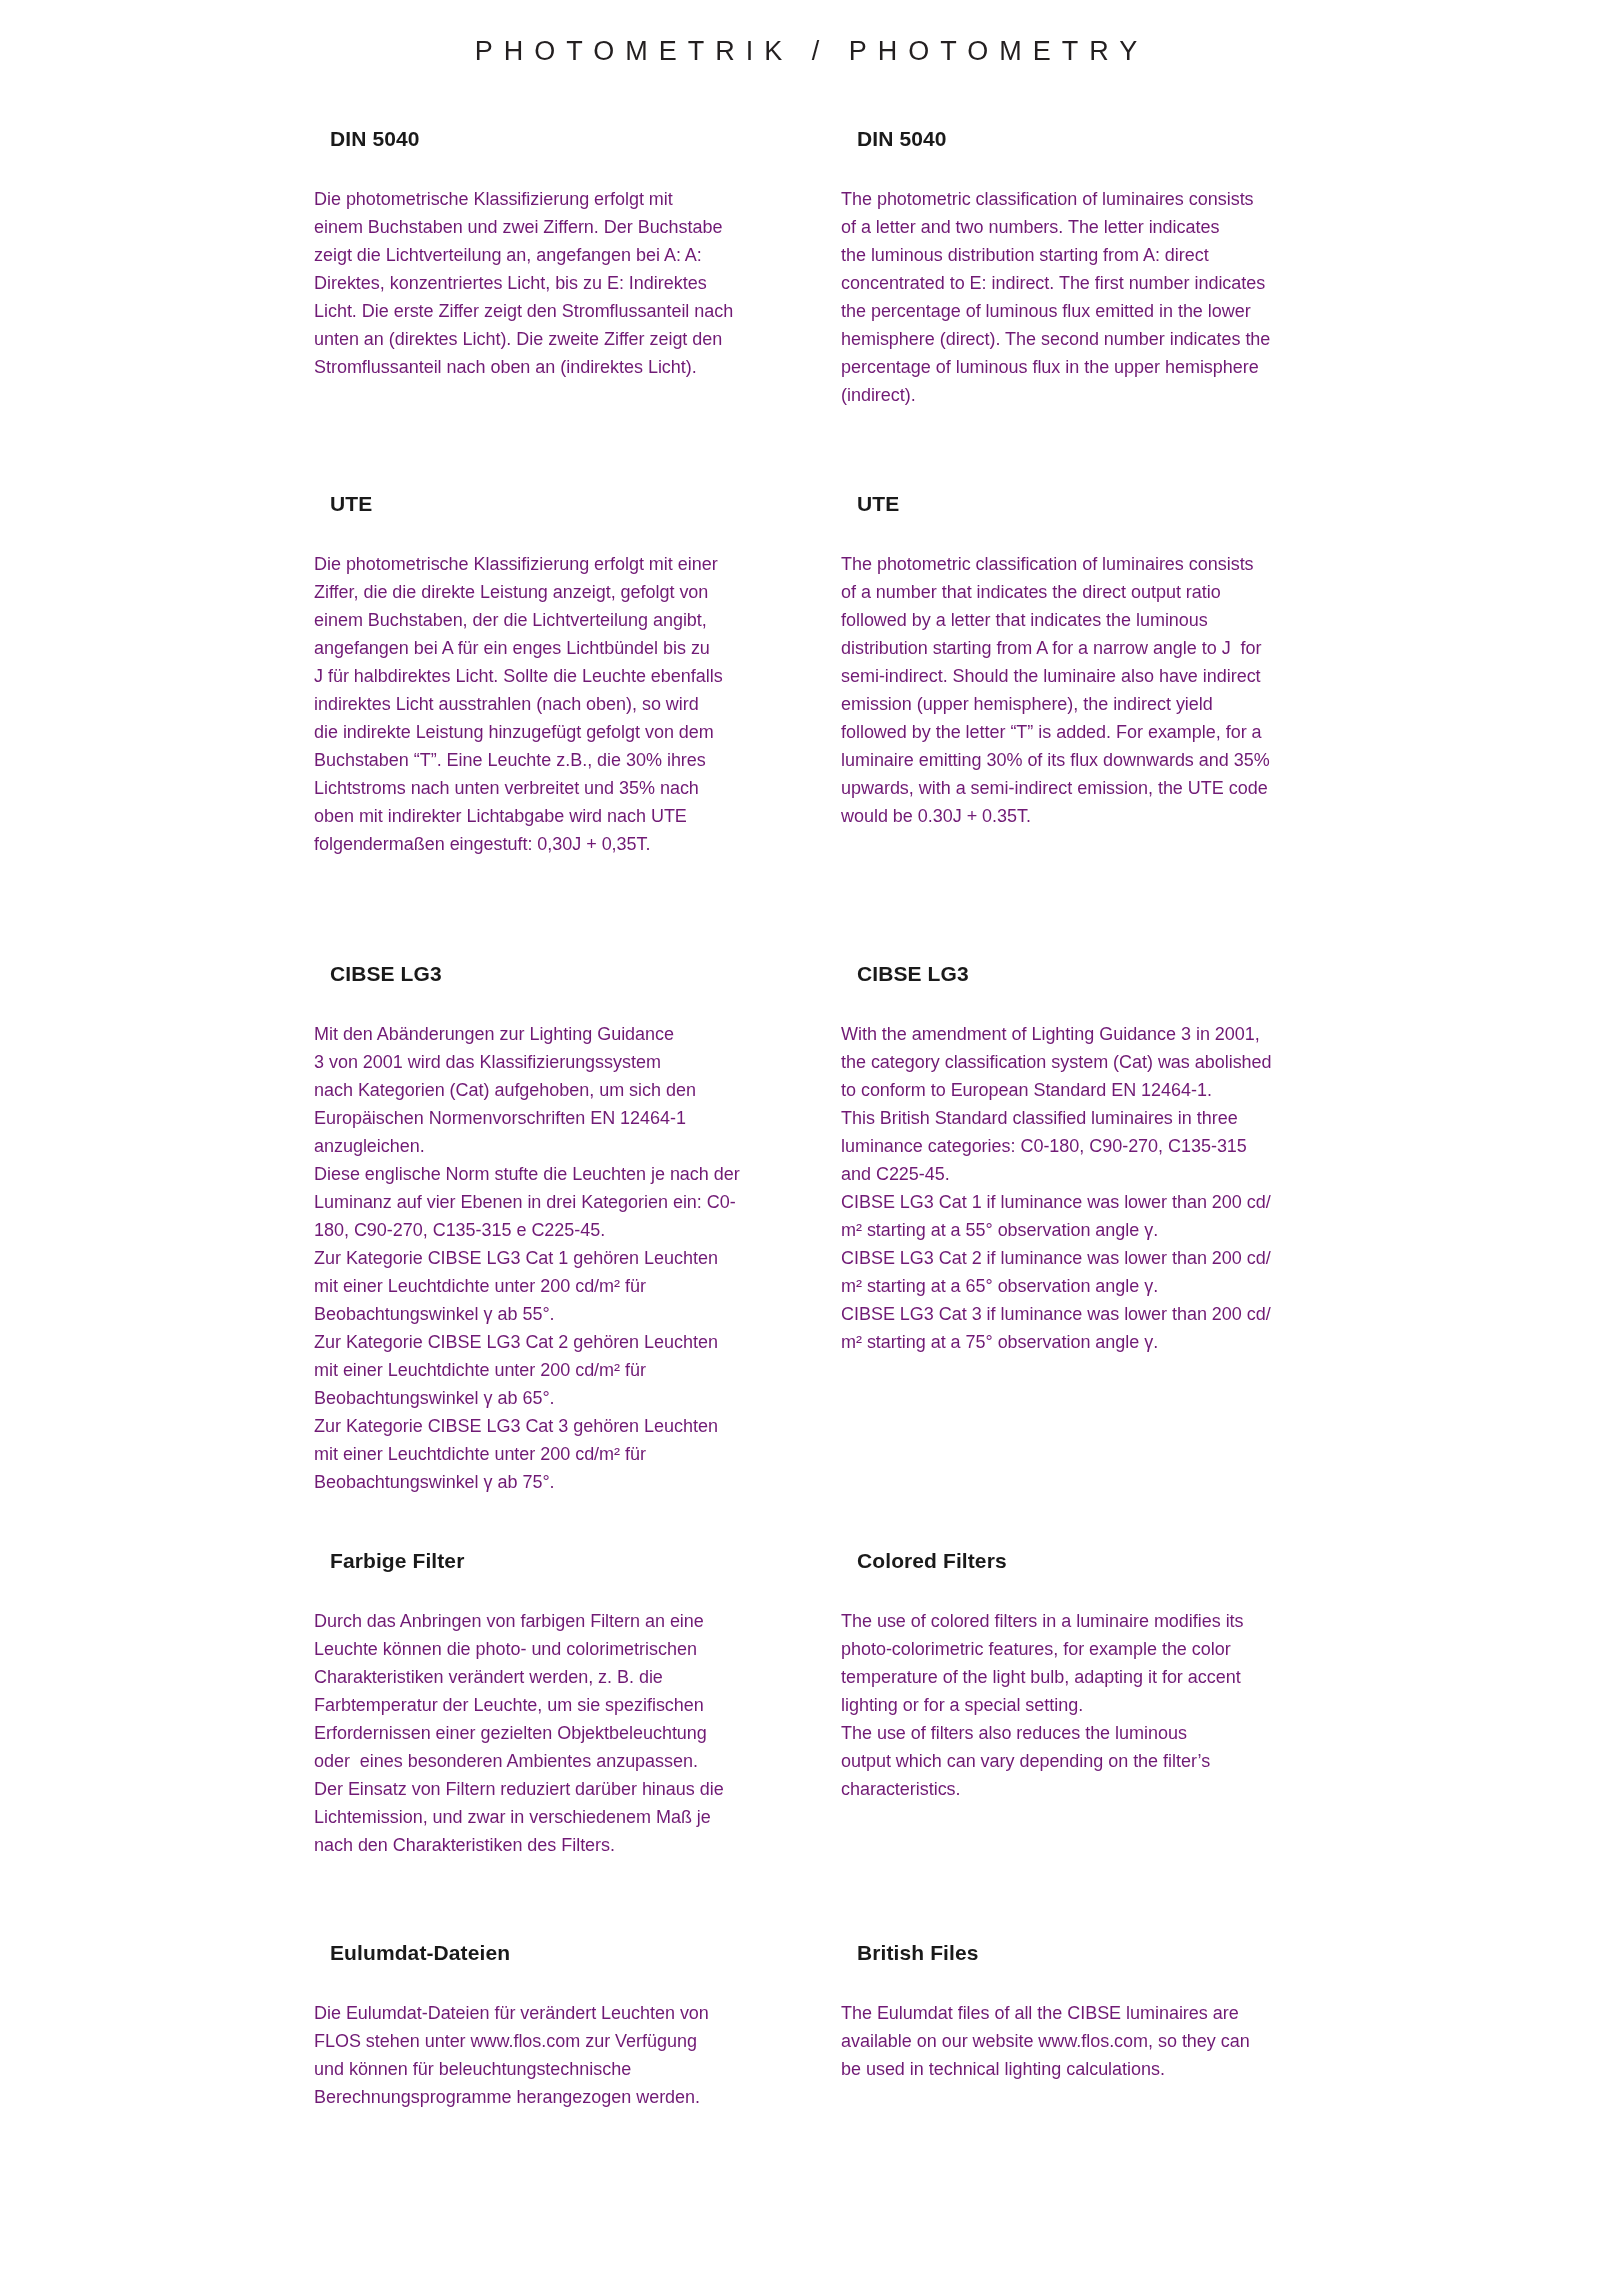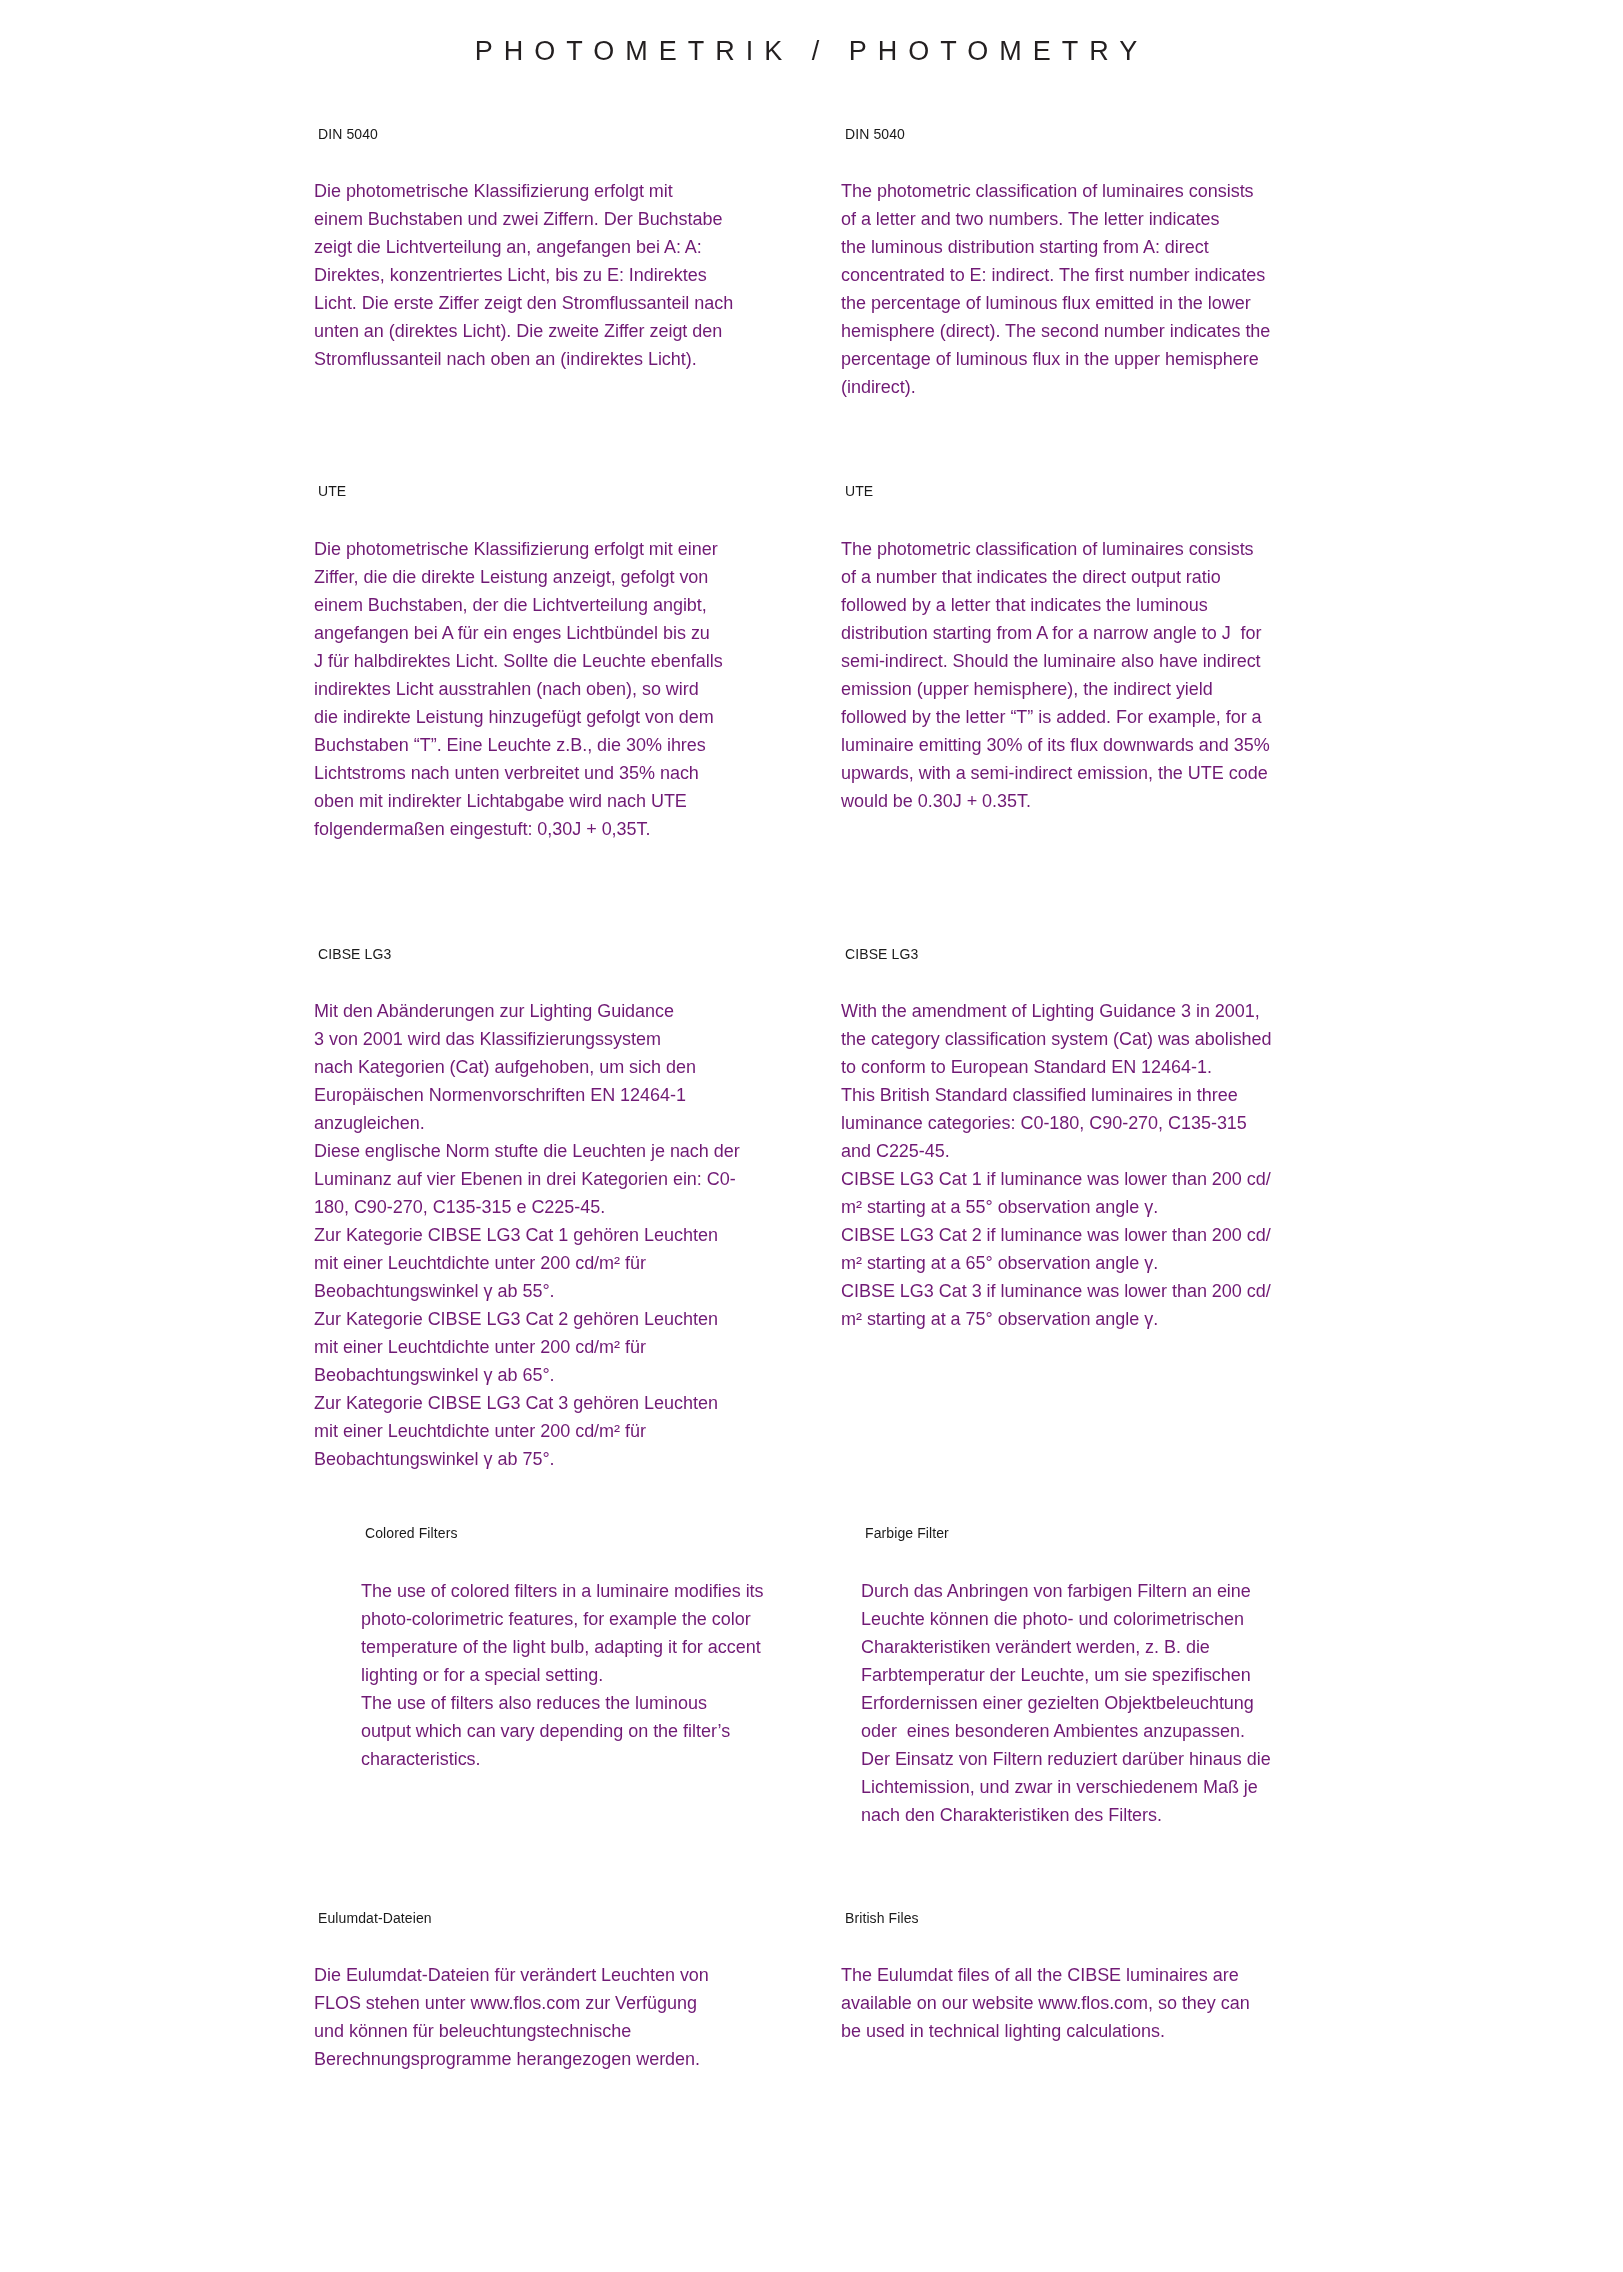--- a/index.html
+++ b/index.html
@@ -53,25 +53,25 @@
     width: 480px;
     flex: 0 0 480px;
   }
   .col.right {
     margin-left: 47px;
     width: 500px;
     flex: 0 0 500px;
   }
 
   h2.section-heading {
-    margin: 0 0 35px 4px;
+    margin: 0 0 35px 16px;
     padding: 0;
     font-family: "Liberation Sans", sans-serif;
-    font-size: 14px;
-    font-weight: normal;
+    font-size: 21px;
+    font-weight: bold;
     letter-spacing: 0.1px;
     color: #1a1a1a;
     line-height: 1.1;
   }
 
   p.body-text {
     margin: 0;
     padding: 0;
     font-family: "Liberation Sans", sans-serif;
     font-size: 18px;
@@ -210,42 +210,42 @@
 CIBSE LG3 Cat 3 if luminance was lower than 200 cd/
 m² starting at a 75° observation angle γ.</p>
         </div>
       </div>
     </div>
 
     <div class="gap-cibse"></div>
 
     <div class="block">
       <div class="row">
-        <div class="col right">
-          <h2 class="section-heading">Colored Filters</h2>
-          <p class="body-text">The use of colored filters in a luminaire modifies its
-photo-colorimetric features, for example the color
-temperature of the light bulb, adapting it for accent
-lighting or for a special setting.
-The use of filters also reduces the luminous
-output which can vary depending on the filter’s
-characteristics.</p>
-        </div>
         <div class="col">
           <h2 class="section-heading">Farbige Filter</h2>
           <p class="body-text">Durch das Anbringen von farbigen Filtern an eine
 Leuchte können die photo- und colorimetrischen
 Charakteristiken verändert werden, z. B. die
 Farbtemperatur der Leuchte, um sie spezifischen
 Erfordernissen einer gezielten Objektbeleuchtung
 oder  eines besonderen Ambientes anzupassen.
 Der Einsatz von Filtern reduziert darüber hinaus die
 Lichtemission, und zwar in verschiedenem Maß je
 nach den Charakteristiken des Filters.</p>
         </div>
+        <div class="col right">
+          <h2 class="section-heading">Colored Filters</h2>
+          <p class="body-text">The use of colored filters in a luminaire modifies its
+photo-colorimetric features, for example the color
+temperature of the light bulb, adapting it for accent
+lighting or for a special setting.
+The use of filters also reduces the luminous
+output which can vary depending on the filter’s
+characteristics.</p>
+        </div>
       </div>
     </div>
 
     <div class="gap-filt"></div>
 
     <div class="block">
       <div class="row">
         <div class="col">
           <h2 class="section-heading">Eulumdat-Dateien</h2>
           <p class="body-text">Die Eulumdat-Dateien für verändert Leuchten von

